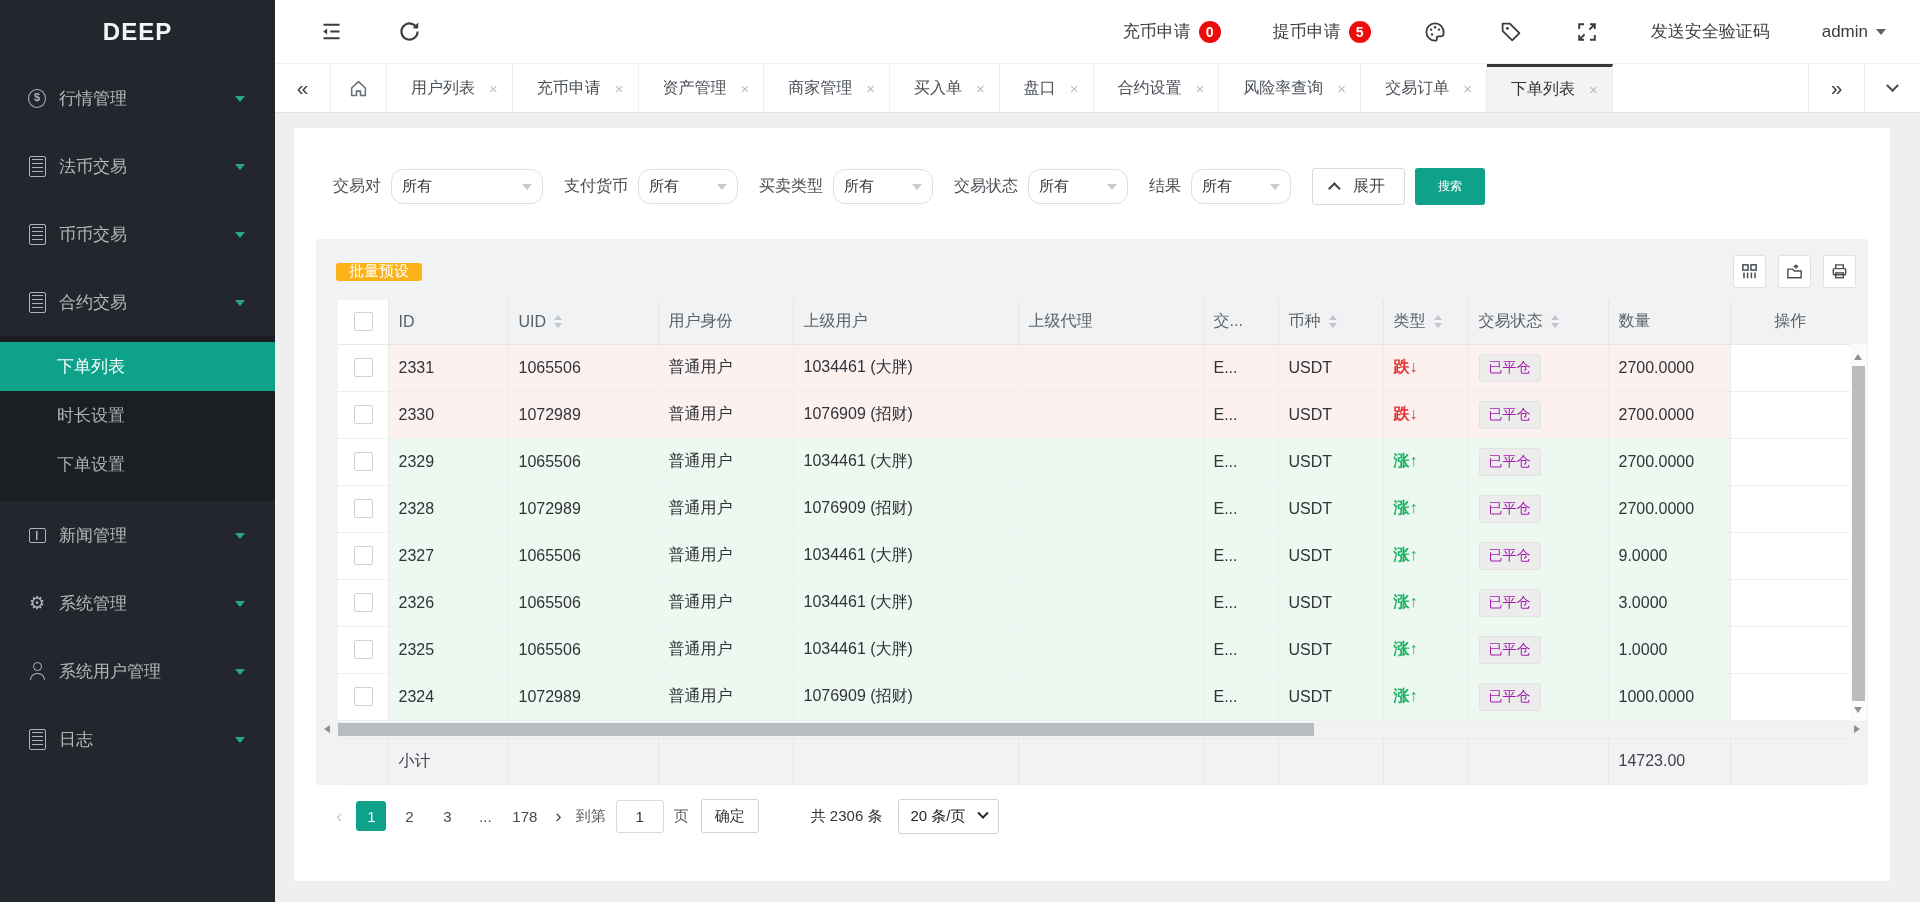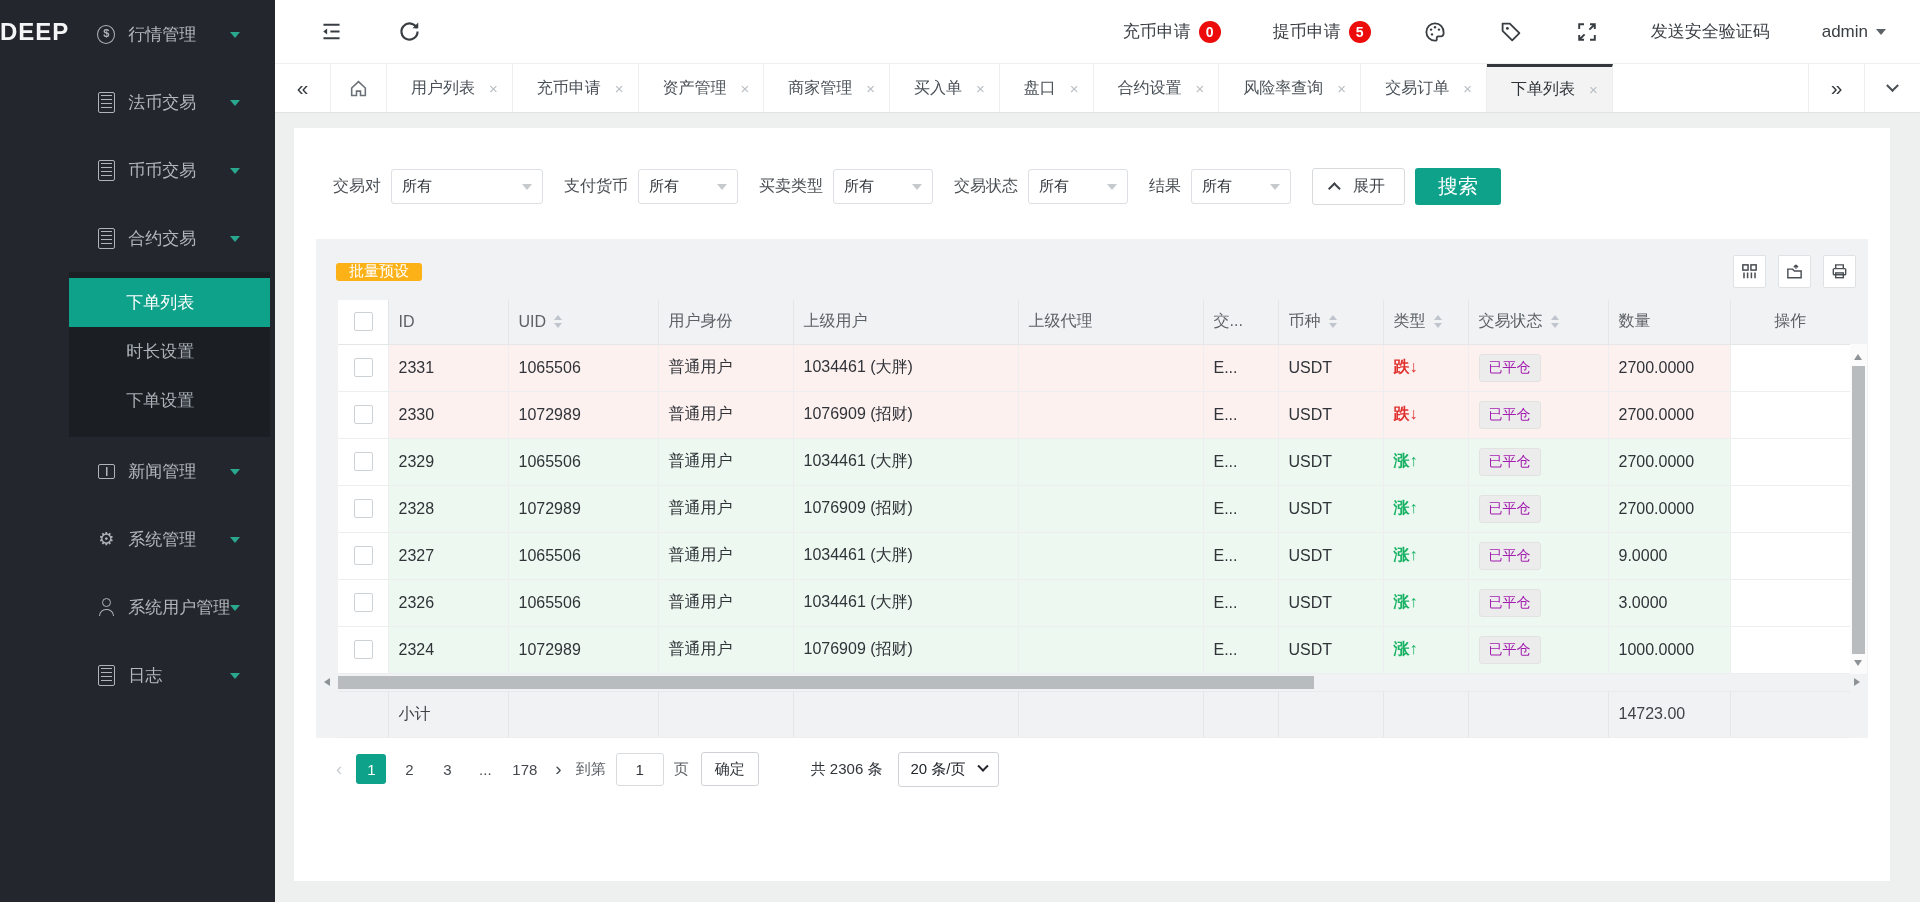--- a/index.html
+++ b/index.html
@@ -1,20 +1,20 @@
 <!DOCTYPE html>
 <html><head>
 <meta charset="utf-8">
 <style>
   * { box-sizing: border-box; margin: 0; padding: 0; }
   html,body { width:1920px; height:902px; font-family:"Liberation Sans",sans-serif; background:#eef0f0; overflow:hidden; }
   .app { display:flex; width:1920px; height:902px; }
 
   
-  .sidebar { width:275px; flex-shrink:0; background:#23272d; color:#b3b8bd; display:flex; flex-direction:row; }
+  .sidebar { width:275px; flex-shrink:0; background:#23272d; color:#b3b8bd; display:flex; flex-direction:column; }
   .logo { height:64px; display:flex; align-items:center; justify-content:center; color:#f4f5f6; font-size:24px; font-weight:bold; letter-spacing:1px; }
   .sitem { height:68px; display:flex; align-items:center; padding:0 30px 0 28px; font-size:17px; cursor:pointer; }
   .sitem .lbl { margin-left:13px; flex:1; }
   .sitem.group { color:#eef0f2; }
   .chev-down { width:0; height:0; border:5px solid transparent; border-top:6px solid #2aa78f; margin-top:6px; }
   .chev-up { width:0; height:0; border:5px solid transparent; border-bottom:6px solid #dfe3e6; margin-bottom:6px; }
   .submenu { background:#1b1f24; padding:6px 0 12px; }
   .subitem { height:49px; display:flex; align-items:center; padding-left:57px; font-size:17px; color:#aab0b6; cursor:pointer; }
   .subitem[data-active="true"] { background:#0fa28b; color:#fff; }
 
@@ -46,26 +46,26 @@
   .tabbar-right { margin-left:auto; display:flex; }
   .chevd { width:9px; height:9px; border-right:2px solid #4a4f54; border-bottom:2px solid #4a4f54; transform:rotate(45deg) translate(-2px,-2px); }
 
   
   .content { flex:1; background:#eef0f0; padding:15px 30px 0 19px; overflow:hidden; }
   .card { background:#fff; height:753px; padding:0 22px; overflow:hidden; }
 
   .filters { display:flex; align-items:center; margin:40px 0 0 17px; }
   .ffield { display:flex; align-items:center; margin-right:21px; }
   .flabel { font-size:16px; color:#4a4f54; margin-right:10px; white-space:nowrap; }
-  .select { height:35px; width:100px; border:1px solid #dcdfe3; border-radius:3px; background:#fff; display:flex; align-items:center; justify-content:space-between; padding:0 10px; font-size:15px; color:#2f3338; cursor:pointer; }
+  .select { height:35px; width:100px; border:1px solid #dcdfe3; border-radius:12px; background:#fff; display:flex; align-items:center; justify-content:space-between; padding:0 10px; font-size:15px; color:#2f3338; cursor:pointer; }
   .ffield[data-wide="true"] .select { width:152px; }
   .sarr { width:0; height:0; border:5px solid transparent; border-top:6px solid #c6cacd; margin-top:5px; }
   .btn-expand { height:37px; border:1px solid #d8dbde; border-radius:3px; background:#fff; display:flex; align-items:center; padding:0 19px; font-size:16px; color:#3f4348; cursor:pointer; }
   .upchev { width:9px; height:9px; border-left:2px solid #3f4348; border-top:2px solid #3f4348; transform:rotate(45deg) translateY(3px); margin-right:12px; }
-  .btn-search { height:37px; background:#0fa28b; border:none; color:#fff; border-radius:3px; padding:0 23px; font-size:20px; display:flex; align-items:center; margin-left:10px; cursor:pointer; }
+  .btn-search { height:37px; background:#0fa28b; border:none; color:#fff; border-radius:3px; padding:0 23px; font-size:12px; display:flex; align-items:center; margin-left:10px; cursor:pointer; }
 
   .panel { margin-top:34px; background:#f1f2f3; padding-top:12px; }
   .panel-toolbar { display:flex; align-items:center; padding:4px 12px 12px 20px; }
   .btn-batch { height:18px; background:#fcb117; border:none; color:#fff; border-radius:3px; padding:0 13px; font-size:15px; display:flex; align-items:center; cursor:pointer; }
   .tool-icons { margin-left:auto; display:flex; gap:12px; }
   .tico { width:33px; height:33px; background:#fff; border:1px solid #dfe2e5; border-radius:2px; display:flex; align-items:center; justify-content:center; cursor:pointer; }
 
   .twrap { position:relative; margin-left:22px; width:1529px; }
   table { border-collapse:collapse; table-layout:fixed; width:1512px; }
   thead th { height:44px; background:#f1f2f3; font-weight:normal; color:#5c6166; font-size:16px; text-align:left; padding:0 10px; border-bottom:1px solid #e4e6e8; border-right:1px solid #e4e6e8; white-space:nowrap; }
@@ -562,20 +562,36 @@
                     <td>1034461 (大胖)</td>
                     <td></td>
                     <td>E...</td>
                     <td>USDT</td>
                     <td><span class="type-val" data-tone="green">涨↑</span></td>
                     <td><span class="pill">已平仓</span></td>
                     <td>3.0000</td>
                     <td class="fixedcol"></td>
                   </tr>
 
+                  <tr data-tone="green">
+                    <td class="fixedcol">
+                      <span class="cb"></span>
+                    </td>
+                    <td>2325</td>
+                    <td>1065506</td>
+                    <td>普通用户</td>
+                    <td>1034461 (大胖)</td>
+                    <td></td>
+                    <td>E...</td>
+                    <td>USDT</td>
+                    <td><span class="type-val" data-tone="green">涨↑</span></td>
+                    <td><span class="pill">已平仓</span></td>
+                    <td>1.0000</td>
+                    <td class="fixedcol"></td>
+                  </tr>
 
                   <tr data-tone="green">
                     <td class="fixedcol">
                       <span class="cb"></span>
                     </td>
                     <td>2324</td>
                     <td>1072989</td>
                     <td>普通用户</td>
                     <td>1076909 (招财)</td>
                     <td></td>

